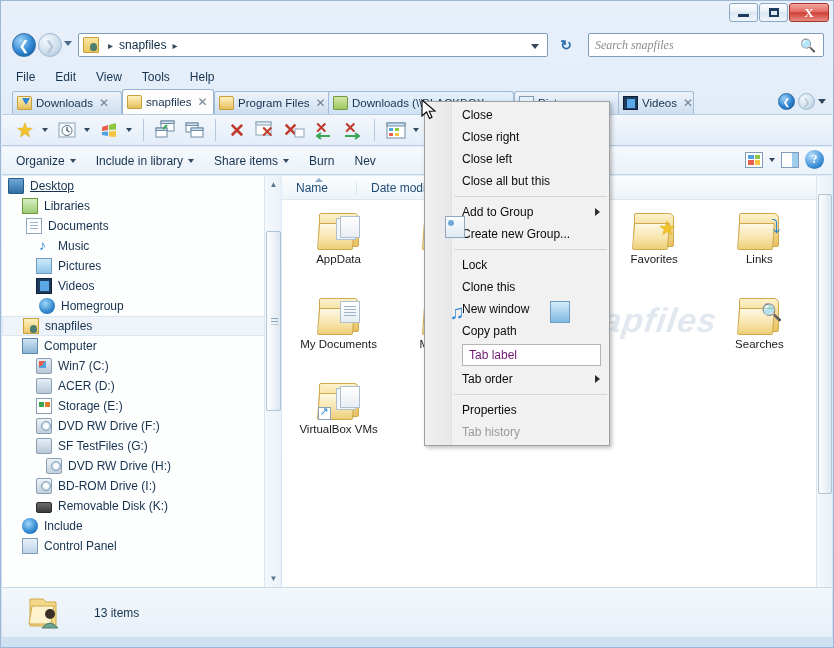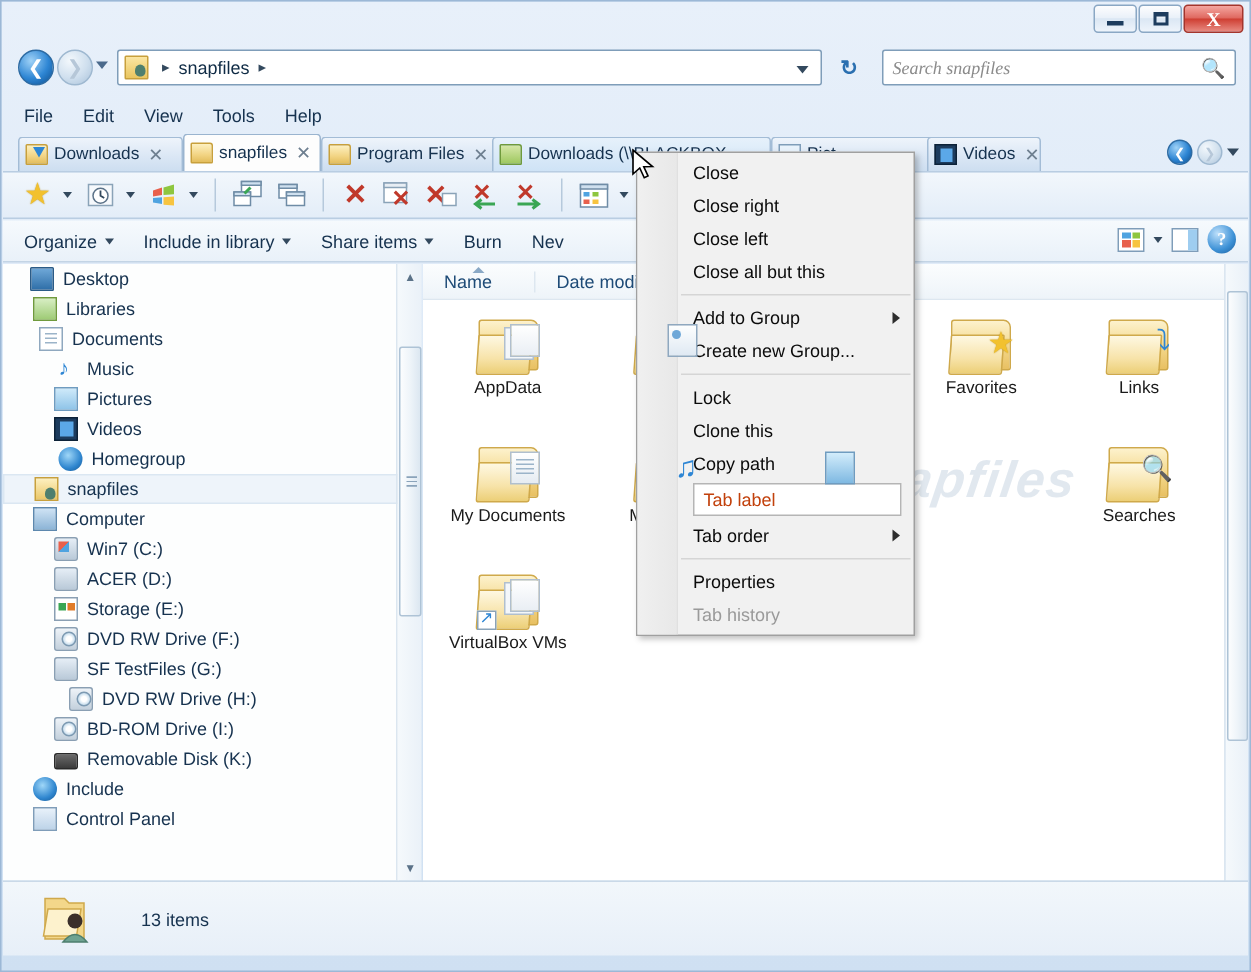--- a/index.html
+++ b/index.html
@@ -284,21 +284,21 @@
   }
   .mi { position:relative; height:22px; display:flex; align-items:center;
     padding-left:37px; font-size:12px; color:#0b0b0b; z-index:2; }
   .mi.disabled { color:#9a9a9a; }
   .mi .sub { position:absolute; right:9px; top:50%; transform:translateY(-50%);
     width:0;height:0;border-top:4px solid transparent;border-bottom:4px solid transparent;
     border-left:5px solid #2d2d2d;}
   .misep { height:1px; margin:4px 2px 4px 29px; background:#d5d5d5; position:relative; z-index:2;}
   .mi-input { position:relative; z-index:2; margin:2px 8px 2px 37px; height:22px;
     background:#fff; border:1px solid #b5b5b5; display:flex; align-items:center; padding-left:6px; }
-  .mi-input span { color:#c2410c; font-size:12px; }
+  .mi-input span { color:#701a75; font-size:12px; }
 
   
   #cursor { position:absolute; left:420px; top:98px; z-index:50; }
 </style>
 </head>
 <body>
 
 <div id="window">
 
   <div id="titlebar">
@@ -489,21 +489,21 @@
         <i style="background:#e8604c"></i>
           <i style="background:#f7c440"></i>
       </span>
       <i class="cmdcaret"></i>
       <span class="paneico"></span>
       <span class="helpico">?</span>
     </div>
   </div>
 
   <div id="navpane">
-      <div class="treeitem" style="padding-left: 18px;">
+      <div class="treeitem" style="padding-left: 6px; text-decoration: underline;">
         <span class="ti-ico ico-desktop"></span>
         <span>Desktop</span>
       </div>
       <div class="treeitem" style="padding-left: 20px;">
         <span class="ti-ico ico-lib"></span>
         <span>Libraries</span>
       </div>
       <div class="treeitem" style="padding-left: 24px;">
         <span class="ti-ico ico-doc"></span>
         <span>Documents</span>
@@ -702,20 +702,23 @@
         <span>Create new Group...</span>
       </div>
       <div class="misep"></div>
       <div class="mi">
         <span>Lock</span>
       </div>
       <div class="mi">
         <span>Clone this</span>
       </div>
       <div class="mi">
+        <span>New window</span>
+      </div>
+      <div class="mi">
         <span>Copy path</span>
       </div>
       <div class="mi-input">
         <span>Tab label</span>
       </div>
       <div class="mi">
         <span>Tab order</span>
         <i class="sub"></i>
       </div>
       <div class="misep"></div>

